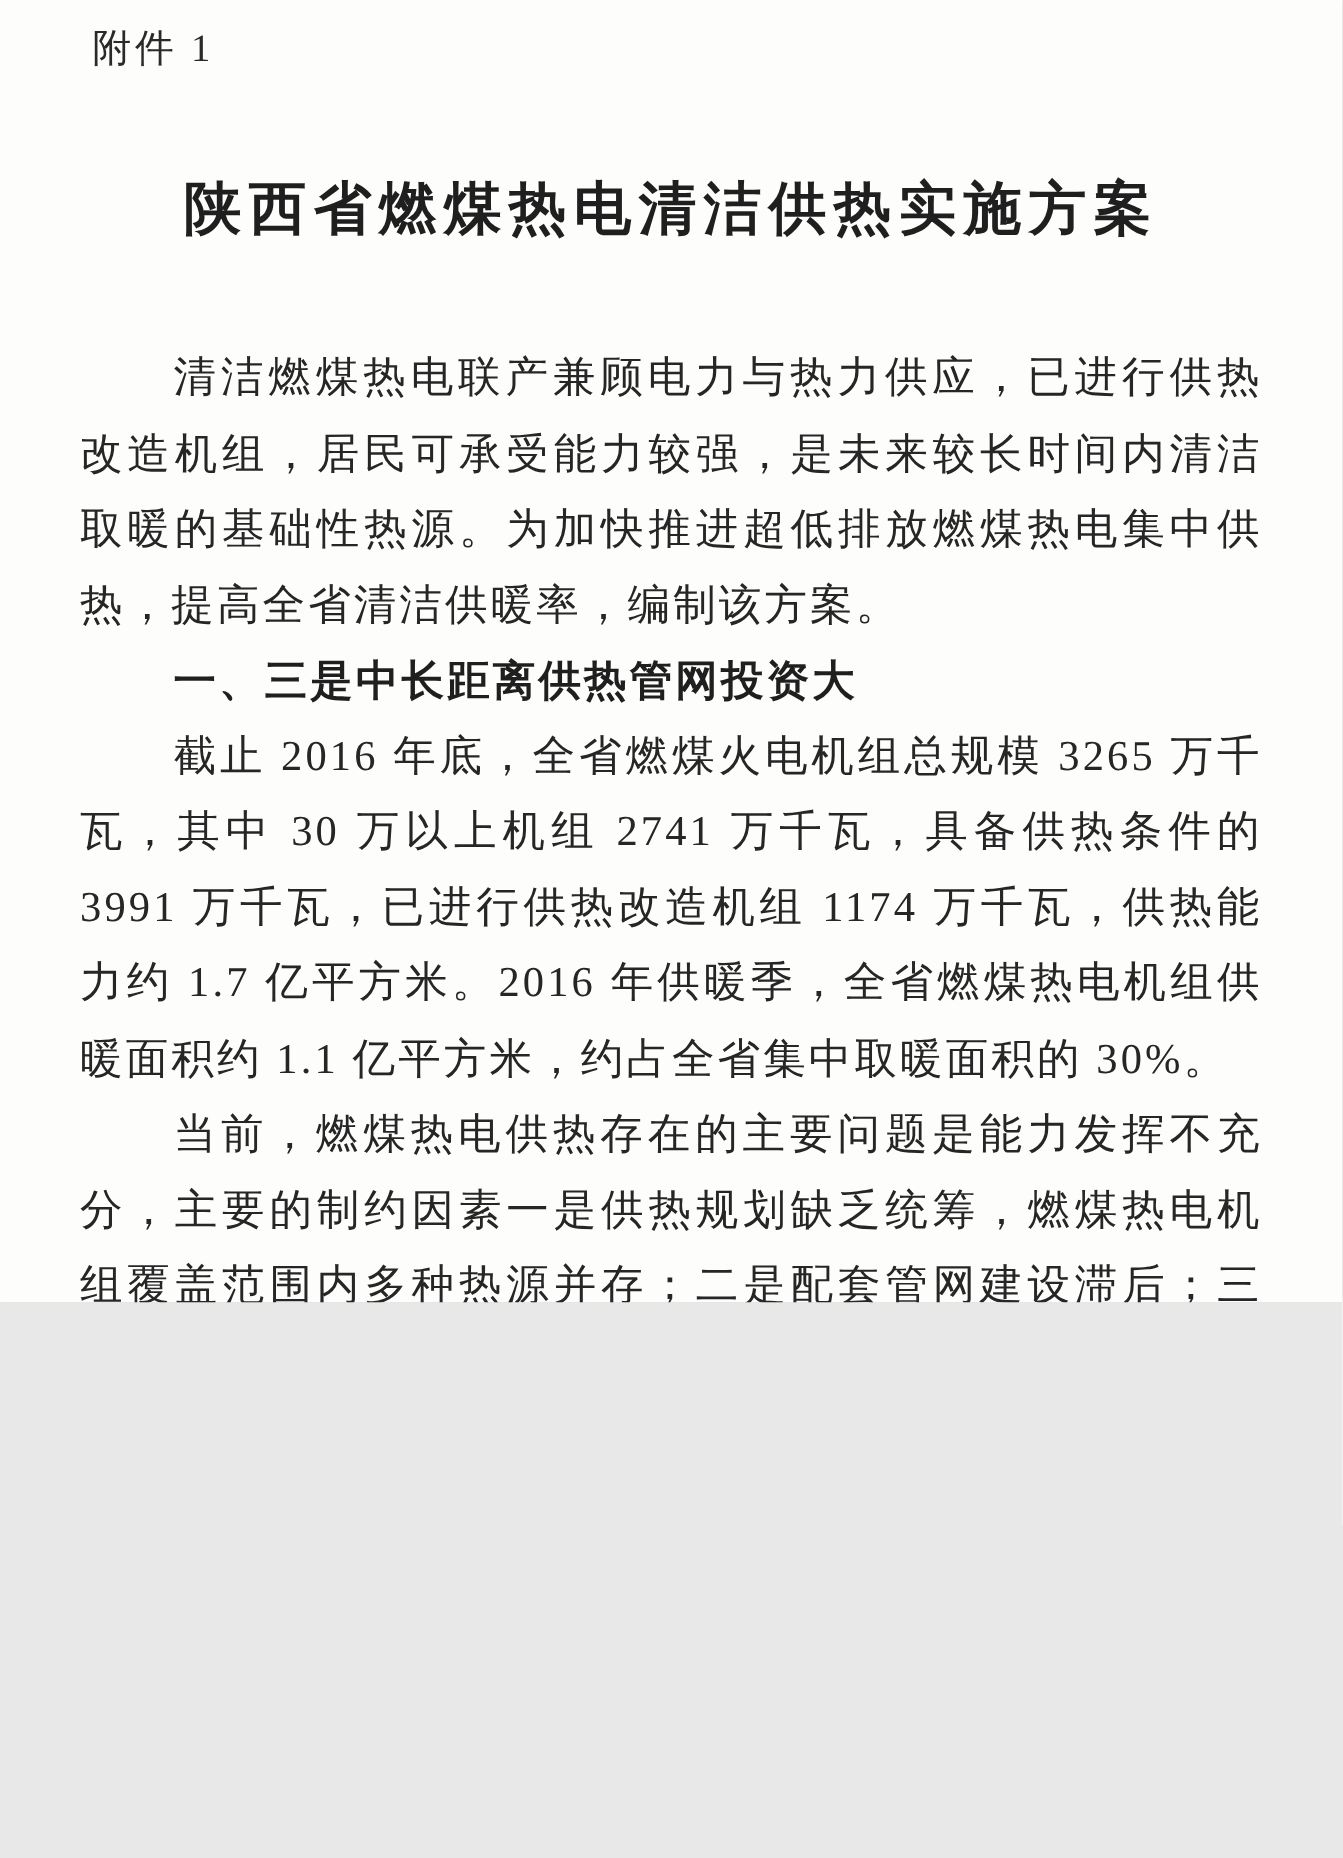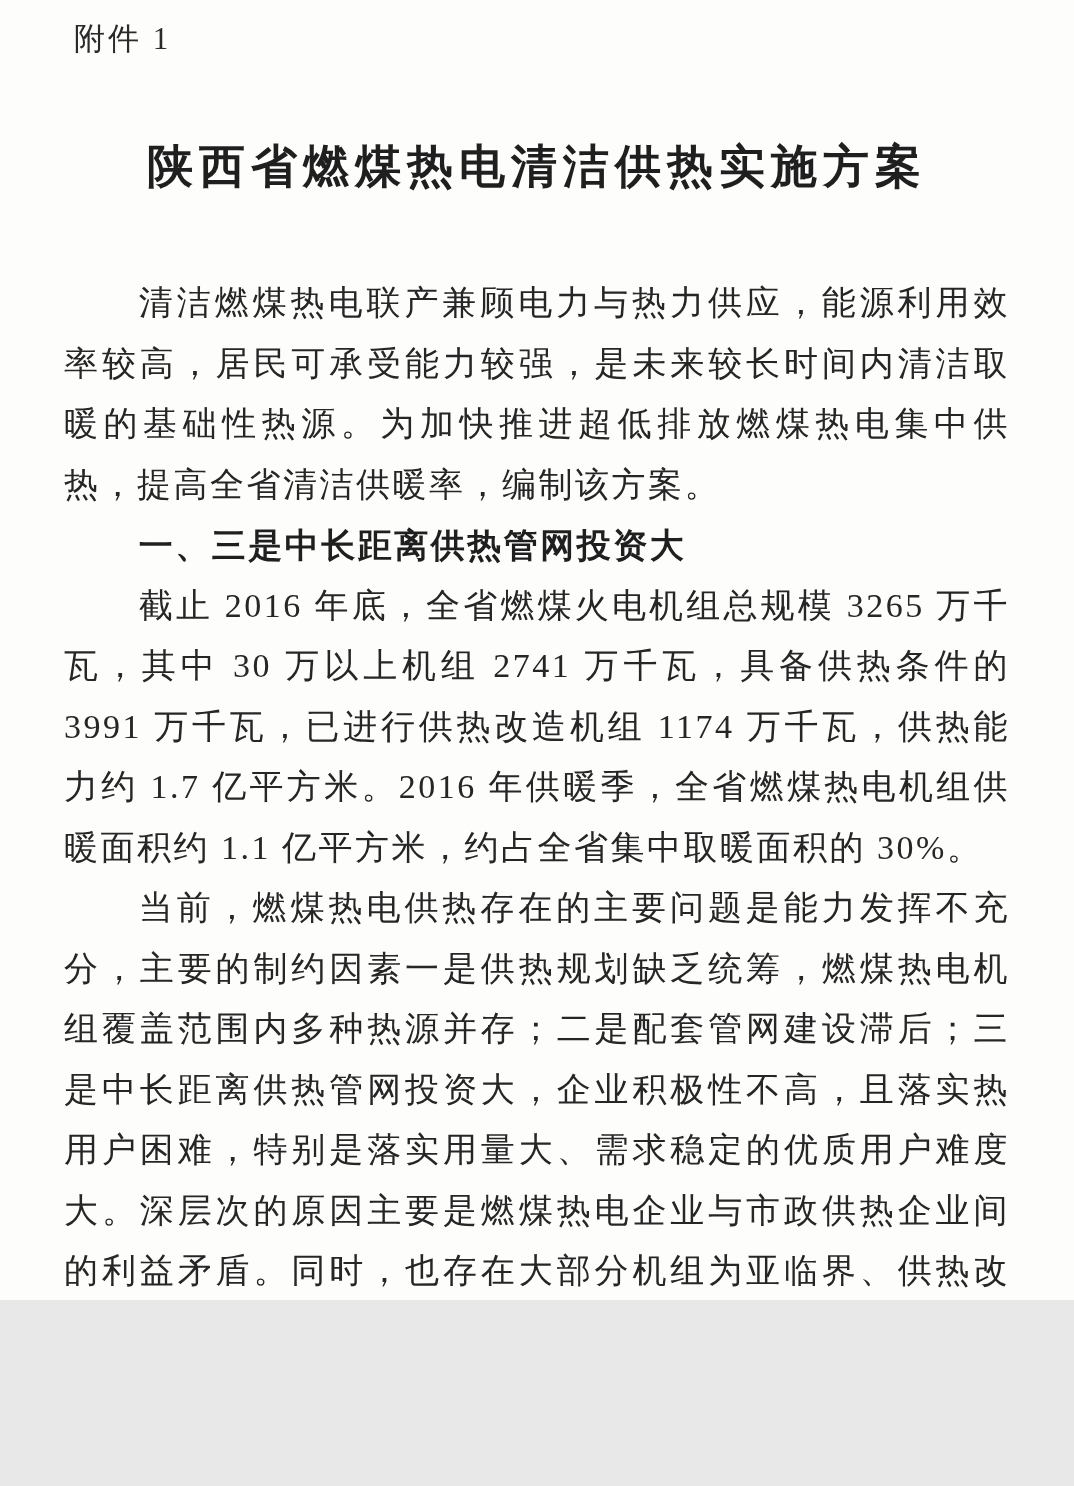--- a/index.html
+++ b/index.html
@@ -3,21 +3,21 @@
 <meta charset="utf-8">
 <style>
   html, body {
     margin: 0;
     padding: 0;
     background: #e8e8e8;
   }
   .page {
     position: relative;
     width: 1074px;
-    height: 1300px;
+    height: 1042px;
     margin: 0 auto;
     background: #fdfdfc;
     color: #242424;
     font-family: "Liberation Serif", "DejaVu Serif", serif;
     overflow: hidden;
     box-shadow: 0 0 6px rgba(0,0,0,0.15);
   }
   .attachment {
     position: absolute;
     top: 18px;
@@ -78,21 +78,21 @@
 <body>
 
 <div class="page">
 
   <div class="attachment">附件 1</div>
 
   <h1 class="doc-title">陕西省燃煤热电清洁供热实施方案</h1>
 
   <div class="body-block">
 
-    <p class="para">清洁燃煤热电联产兼顾电力与热力供应，能源利用效率较高，居民可承受能力较强，是未来较长时间内清洁取暖的基础性热源。为加快推进超低排放燃煤热电集中供热，提高全省清洁供暖率，编制该方案。</p>
+    <p class="para">清洁燃煤热电联产兼顾电力与热力供应，已进行供热改造机组，居民可承受能力较强，是未来较长时间内清洁取暖的基础性热源。为加快推进超低排放燃煤热电集中供热，提高全省清洁供暖率，编制该方案。</p>
 
     <h2 class="section-heading">一、三是中长距离供热管网投资大</h2>
 
     <p class="para">截止 2016 年底，全省燃煤火电机组总规模 3265 万千瓦，其中 30 万以上机组 2741 万千瓦，具备供热条件的 3991 万千瓦，已进行供热改造机组 1174 万千瓦，供热能力约 1.7 亿平方米。2016 年供暖季，全省燃煤热电机组供暖面积约 1.1 亿平方米，约占全省集中取暖面积的 30%。</p>
 
     <p class="para">当前，燃煤热电供热存在的主要问题是能力发挥不充分，主要的制约因素一是供热规划缺乏统筹，燃煤热电机组覆盖范围内多种热源并存；二是配套管网建设滞后；三是中长距离供热管网投资大，企业积极性不高，且落实热用户困难，特别是落实用量大、需求稳定的优质用户难度大。深层次的原因主要是燃煤热电企业与市政供热企业间的利益矛盾。同时，也存在大部分机组为亚临界、供热改造机组，适宜小县城、重点城镇供热的背压式热电联产机组发展不足等问题。</p>
 
   </div>
 
   <div class="page-footer">— 43 —</div>

